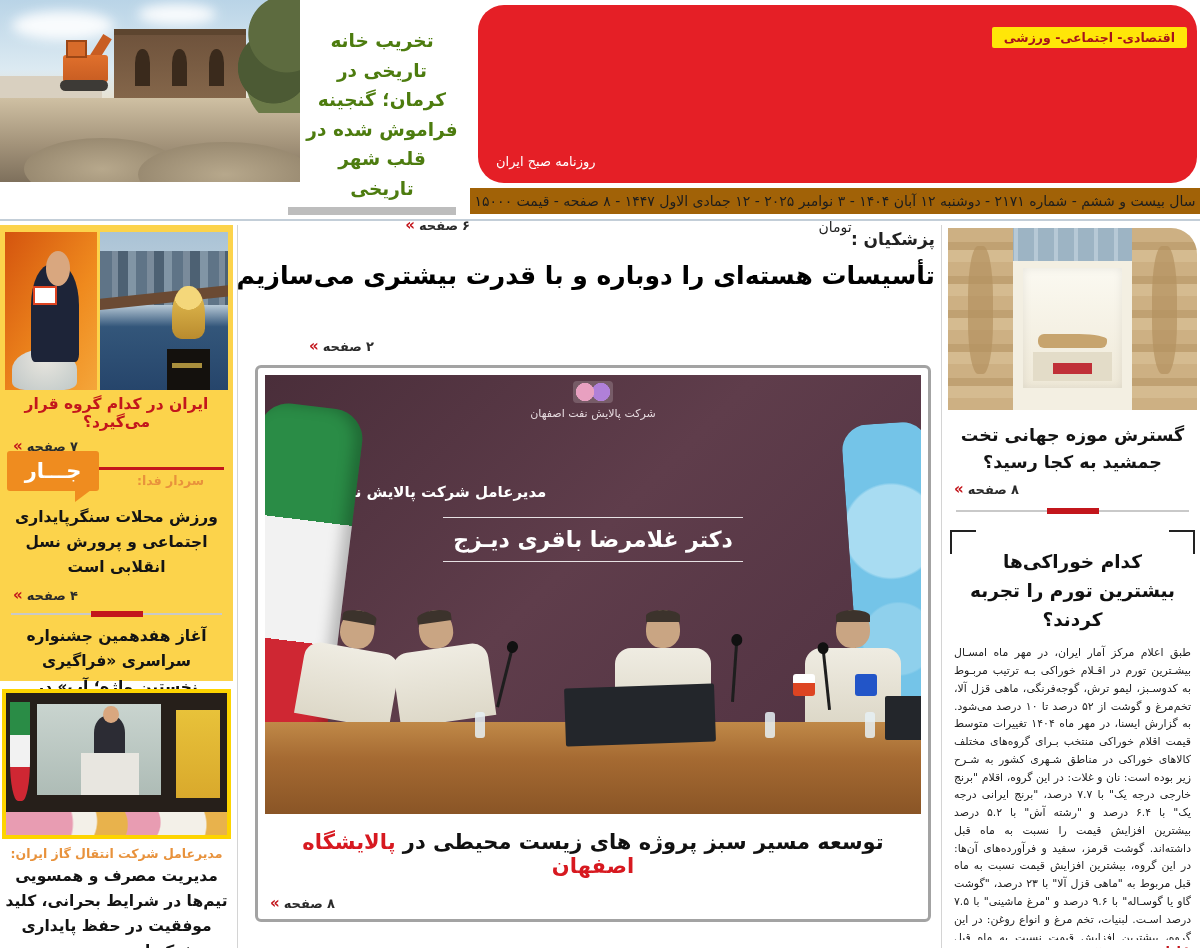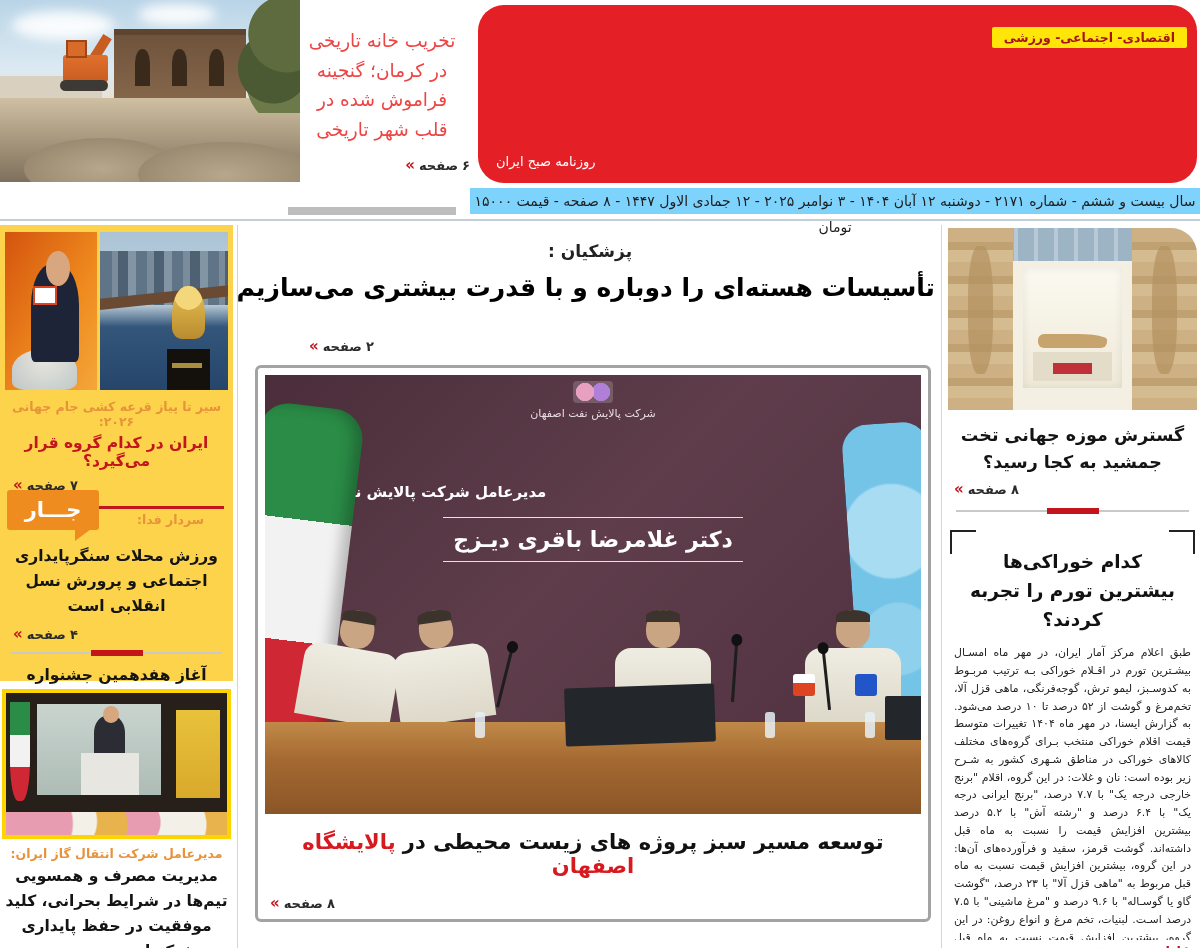--- a/index.html
+++ b/index.html
@@ -22,31 +22,31 @@
   .tp-wall { position:absolute; left:0; top:42%; width:34%; height:16%; background:#d9d0c0; }
   .tp-excavator-body { position:absolute; left:21%; top:30%; width:15%; height:15%; background:linear-gradient(#e0702c,#c85d22); border-radius:3px; }
   .tp-excavator-cab { position:absolute; left:22%; top:22%; width:7%; height:10%; background:#d86b2a; border:2px solid #9c4716; }
   .tp-excavator-arm { position:absolute; left:30%; top:18%; width:3.4%; height:26%; background:#c85d22; transform:rotate(32deg); }
   .tp-excavator-track { position:absolute; left:20%; top:44%; width:16%; height:6%; background:#3d3a36; border-radius:8px; }
   .tp-ground { position:absolute; left:0; bottom:0; width:100%; height:46%; background:linear-gradient(#cfc0a3,#a3937a 55%,#7e705c); }
   .tp-mound { position:absolute; border-radius:50%; background:radial-gradient(#b7a88c,#8d7e66); }
   .tp-trees { position:absolute; right:0; top:0; width:22%; height:62%; background:radial-gradient(circle at 80% 30%, #5d6b3f 0 40%, transparent 41%), radial-gradient(circle at 60% 60%, #4c5a34 0 45%, transparent 46%), radial-gradient(circle at 95% 70%, #6b7a48 0 50%, transparent 51%); }
 
   .top-headline { position:absolute; left:300px; top:0; width:170px; height:218px; background:#fff; }
-  .top-headline h3 { padding:26px 12px 0 6px; font-size:18.5px; line-height:1.6; color:#ef4444; text-align:center; font-weight:normal; }
+  .top-headline h3 { padding:26px 12px 0 6px; font-size:18.5px; line-height:1.6; color:#4d7c0f; text-align:center; font-weight:bold; }
   .top-headline .pageref { margin:14px 0 0 36px; }
   .top-gray-bar { position:absolute; left:288px; top:207px; width:168px; height:8px; background:#bdbdbd; }
 
   
   .masthead { position:absolute; left:478px; top:5px; width:719px; height:178px; background:#e51f26; border-radius:26px; }
   .badge { position:absolute; top:22px; left:auto; right:10px; background:#ffe608; color:#a6121b; font-size:12.5px; font-weight:bold; padding:3px 12px; border-radius:2px; direction:rtl; }
   .logo { position:absolute; top:26px; left:0; width:100%; text-align:center; color:#ffffff; font-size:84px; font-weight:bold; letter-spacing:-1px; line-height:1.1; }
   .tagline { position:absolute; left:18px; bottom:14px; color:#ffffff; font-size:13px; direction:rtl; }
 
-  .dateline { position:absolute; left:470px; top:188px; width:730px; height:26px; background:#7dd3fc; color:#1d1d1d; font-size:14px; line-height:26px; text-align:center; direction:rtl; }
+  .dateline { position:absolute; left:470px; top:188px; width:730px; height:26px; background:#a16207; color:#1d1d1d; font-size:14px; line-height:26px; text-align:center; direction:rtl; }
   .hline { position:absolute; left:0; top:219px; width:100%; height:2px; background:#c3ced8; }
   .vline { position:absolute; top:225px; bottom:0; width:1px; background:#d4d4d4; }
   .v1 { left:237px; } .v2 { left:941px; }
 
   
   .left-col { position:absolute; left:0; top:225px; width:233px; }
   .yellow-panel { background:#fcd34b; padding:7px 5px 0; height:456px; }
   .wc-photos { display:flex; direction:ltr; gap:3px; height:158px; }
   .photo-draw { width:42%; position:relative; overflow:hidden; background:linear-gradient(120deg,#d4540e,#ef8a1e 60%,#f4a63a); }
   .pd-man { position:absolute; left:28%; bottom:18%; width:52%; height:62%; background:#1d2438; border-radius:42% 42% 8% 8%; }
@@ -85,21 +85,21 @@
   .gp-podium { position:absolute; left:34%; top:42%; width:26%; height:30%; background:#e8e6e0; }
   .gp-flag { position:absolute; left:2%; top:6%; width:9%; height:70%; background:linear-gradient(#2a8c46 0 33%, #f2f2f2 33% 66%, #cf2733 66% 100%); border-radius:0 0 40% 40%; }
   .gp-banner { position:absolute; right:3%; top:12%; width:20%; height:62%; background:linear-gradient(#e8c23a,#d9a92c); }
   .gp-flowers { position:absolute; left:0; bottom:0; width:100%; height:16%; background:radial-gradient(circle at 10% 50%, #e89cb2 0 22%, transparent 23%), radial-gradient(circle at 26% 40%, #f3f0e8 0 20%, transparent 21%), radial-gradient(circle at 42% 55%, #e8b24c 0 22%, transparent 23%), radial-gradient(circle at 58% 45%, #e89cb2 0 20%, transparent 21%), radial-gradient(circle at 74% 55%, #f3f0e8 0 22%, transparent 23%), radial-gradient(circle at 90% 45%, #e8b24c 0 20%, transparent 21%), #57663c; }
   .gas-kicker { text-align:center; margin-top:7px; }
   .gas-headline { margin-top:3px; padding:0 3px; }
   .gas-headline .pageref { margin-right:6px; position:relative; top:1px; }
 
   
   .center-col { position:absolute; left:245px; top:225px; width:690px; height:723px; }
-  .lead-kicker { text-align:center; font-size:17px; font-weight:bold; color:#222; margin-top:16px; }
+  .lead-kicker { font-size:17px; font-weight:bold; color:#222; margin-top:4px; }
   .lead-headline { text-align:left; font-size:25px; font-weight:bold; color:#000000; margin-top:12px; white-space:nowrap; letter-spacing:-0.3px; }
   .lead-pageref { margin:12px 0 0 0; position:absolute; left:64px; top:102px; }
 
   .photo-frame { position:absolute; left:10px; right:4px; top:140px; bottom:26px; border:3px solid #a3a3a3; border-radius:6px; background:#fff; padding:7px; }
   .conf-photo { position:relative; height:calc(100% - 98px); background:linear-gradient(135deg,#4a2e3a 0%, #5f3d4b 45%, #4e3040 100%); overflow:hidden; }
   .conf-logo { position:absolute; left:50%; top:6px; transform:translateX(-50%); width:40px; height:22px; background:radial-gradient(circle at 30% 50%, #e8a0c0 0 30%, transparent 31%), radial-gradient(circle at 70% 50%, #b080d8 0 30%, transparent 31%), rgba(255,255,255,.18); border-radius:4px; }
   .conf-org { position:absolute; top:32px; width:100%; text-align:center; color:#f2e8ec; font-size:11px; opacity:.92; }
   .conf-title { position:absolute; top:52px; width:100%; text-align:center; color:#fff; font-size:35px; font-weight:bold; }
   .conf-sub { position:absolute; top:108px; width:100%; text-align:left; color:#fff; font-size:15px; font-weight:bold; }
   .conf-line { position:absolute; left:50%; transform:translateX(-50%); width:300px; height:1px; background:rgba(255,255,255,.85); }
@@ -214,21 +214,20 @@
         </div>
         <div class="photo-trophy">
           <div class="pt-skyline"></div>
           <div class="pt-bridge"></div>
           <div class="pt-trophy-cup"></div>
           <div class="pt-pedestal"></div>
           <div class="pt-pedestal-text"></div>
         </div>
       </div>
 
-      <div class="kicker wc-kicker">سیر تا پیاز قرعه کشی جام جهانی ۲۰۲۶:</div>
       <div class="wc-headline">ایران در کدام گروه قرار می‌گیرد؟</div>
       <div class="block-l">
         <span class="pageref leftside">
           <span class="chev">«</span>
           <span>صفحه</span>
           <span>۷</span>
         </span>
       </div>
 
       <div class="ribbon-row">

